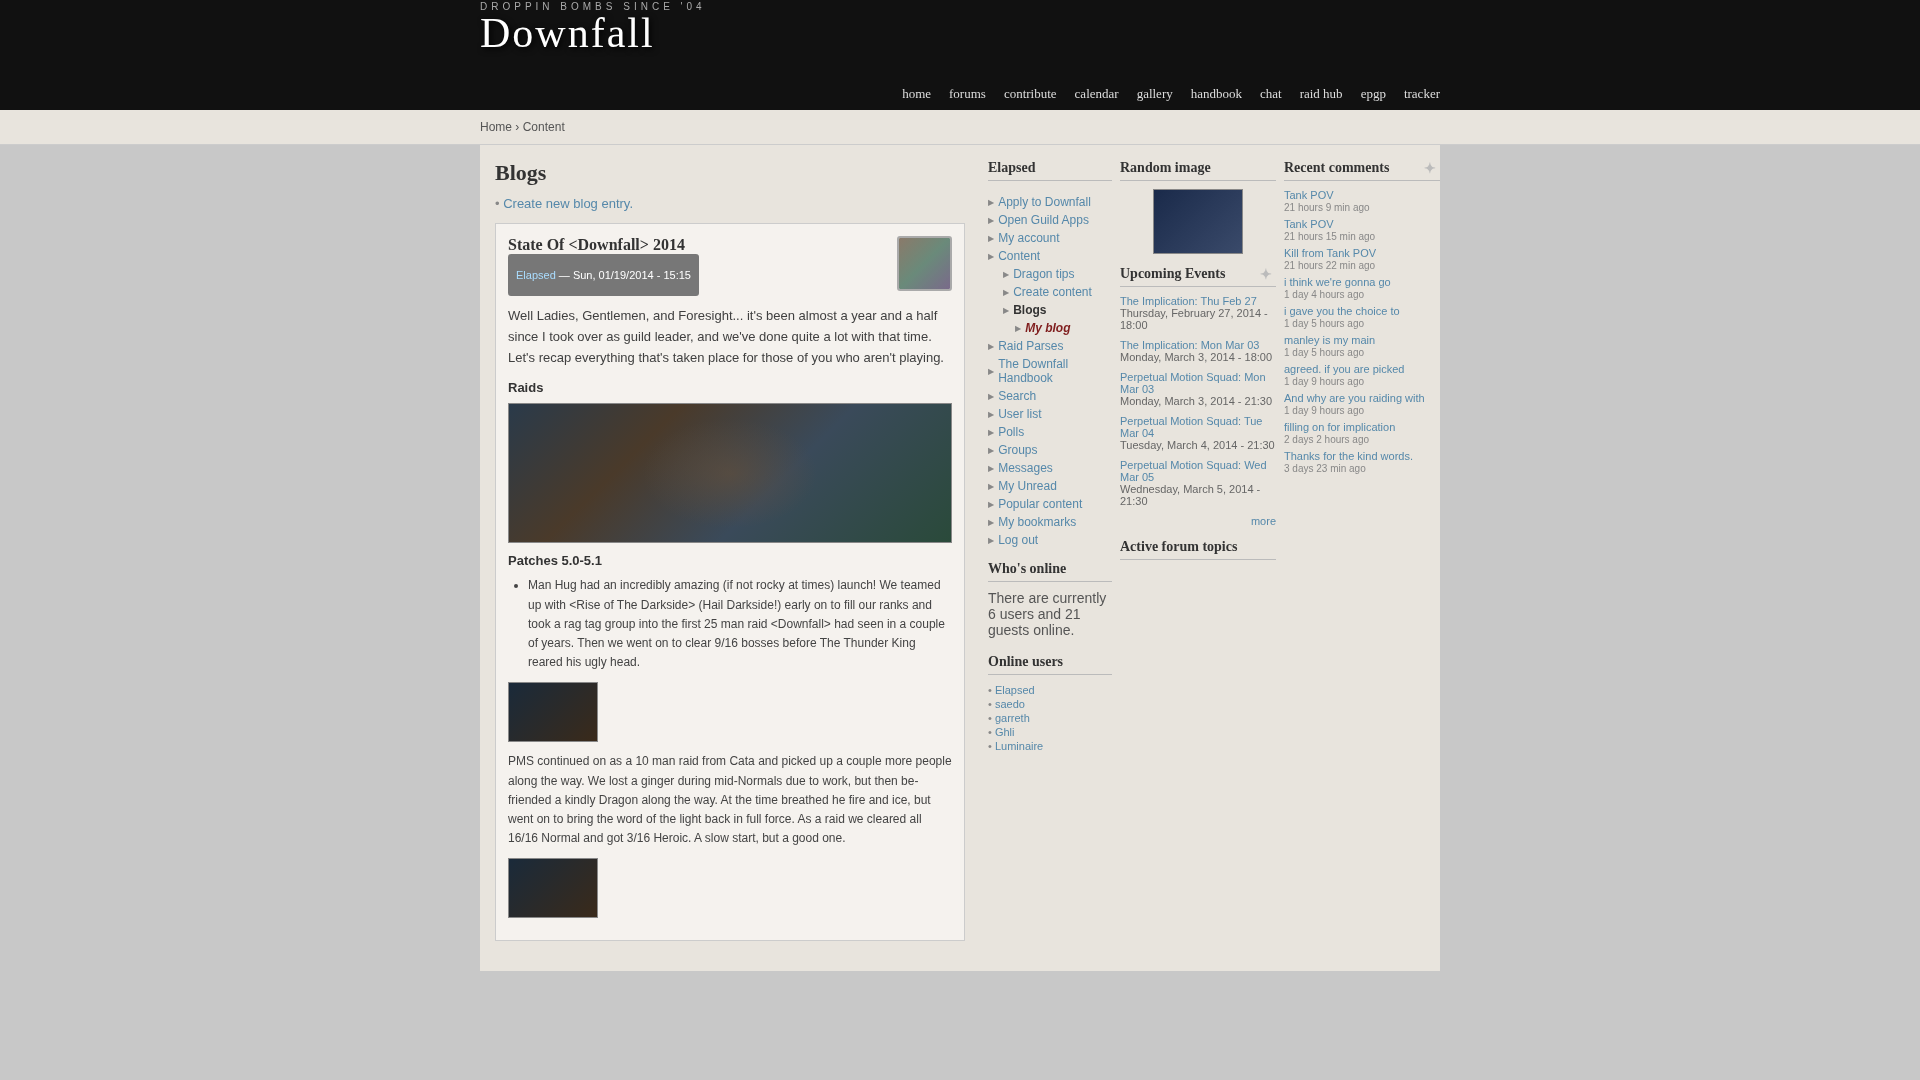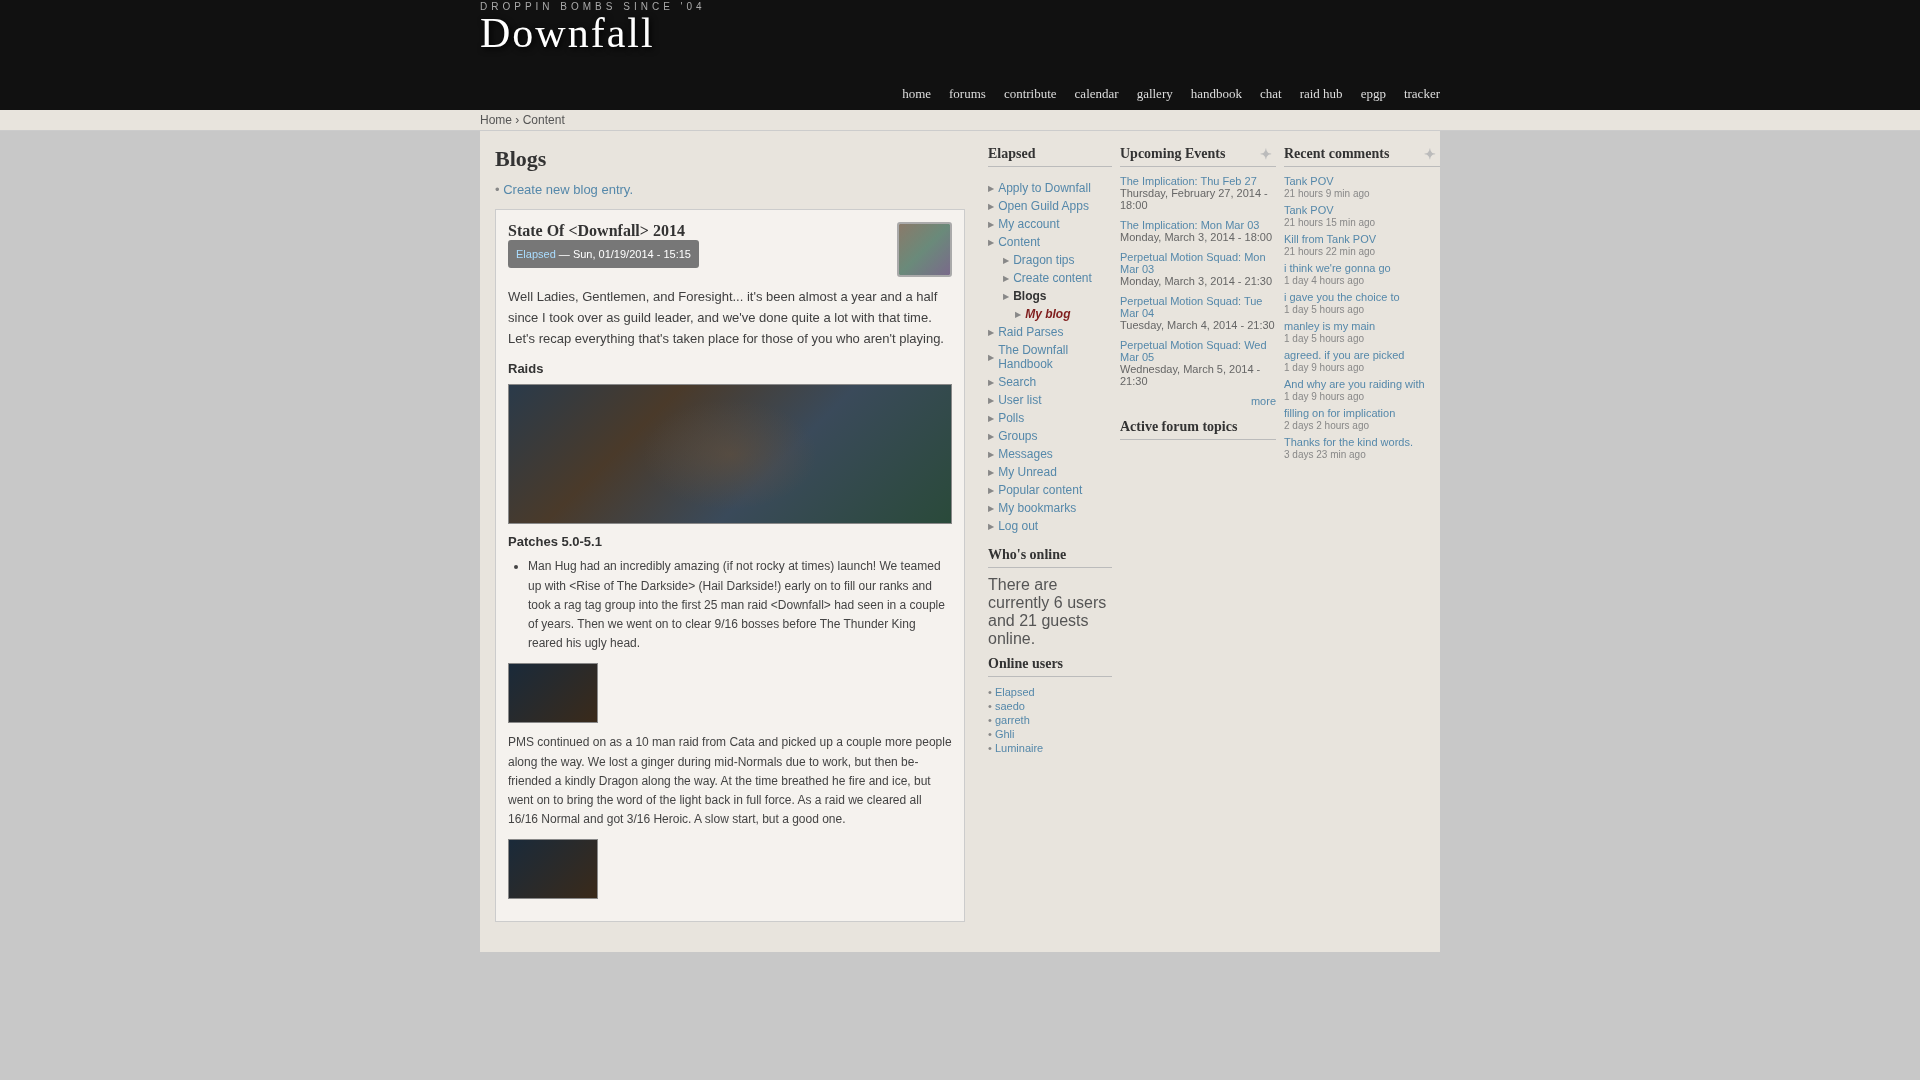--- a/index.html
+++ b/index.html
@@ -49,21 +49,21 @@
       color: #ddd;
       text-decoration: none;
       font-size: 13px;
       font-family: Georgia, serif;
     }
 
     
     #breadcrumb {
       background: #e8e4dd;
       border-bottom: 1px solid #ccc;
-      padding: 3px 0;
+      padding: 10px 0;
     }
     #breadcrumb-inner {
       max-width: 960px;
       margin: 0 auto;
       font-size: 12px;
       color: #555;
     }
     #breadcrumb-inner a { color: #555; text-decoration: none; }
 
     
@@ -117,21 +117,21 @@
     .blog-post-title {
       font-size: 16px;
       font-weight: bold;
       color: #333;
       font-family: Georgia, serif;
     }
     .blog-post-meta {
       background: #777;
       color: #fff;
       font-size: 11px;
-      padding: 8px 8px;
+      padding: 15px 8px;
       border-radius: 3px;
       white-space: nowrap;
     }
     .blog-post-meta .author {
       color: #aaddff;
     }
     .blog-post-avatar {
       width: 55px;
       height: 55px;
       background: #888;
@@ -324,21 +324,21 @@
     }
     .more-link { color: #5588aa; text-decoration: none; font-size: 11px; display: block; text-align: right; margin-top: 4px; }
 
     
     .comments-list { font-size: 11px; }
     .comment-item { margin-bottom: 5px; }
     .comment-item a { color: #5588aa; text-decoration: none; }
     .comment-item .time { color: #888; font-size: 10px; }
 
     
-    .online-info { font-size: 16px; color: #555; margin-bottom: 8px; }
+    .online-info { font-size: 14px; color: #555; margin-bottom: 16px; }
     .online-users-list { font-size: 11px; }
     .online-user { color: #5588aa; padding: 1px 0; }
     .online-user::before { content: "• "; color: #888; }
 
     
     .forum-topics { font-size: 11px; }
 
     
     #left-sidebar {
       width: 140px;
@@ -514,20 +514,26 @@
         <div class="online-user">garreth</div>
         <div class="online-user">Ghli</div>
         <div class="online-user">Luminaire</div>
       </div>
     </div>
   </div>
 
   <div id="right-sidebar">
     <div class="sidebar-col">
 
+      <div class="sidebar-box">
+        <div class="sidebar-box-title">
+          <span>Random image</span>
+        </div>
+        <div class="random-image-box"></div>
+      </div>
 
       <div class="sidebar-box">
         <div class="sidebar-box-title">
           <span>Upcoming Events</span>
           <span class="star header-star"></span>
         </div>
         <div class="events-list">
           <div class="event-item">
             <a href="#">The Implication: Thu Feb 27</a><br>
             <span class="date">Thursday, February 27, 2014 - 18:00</span>

